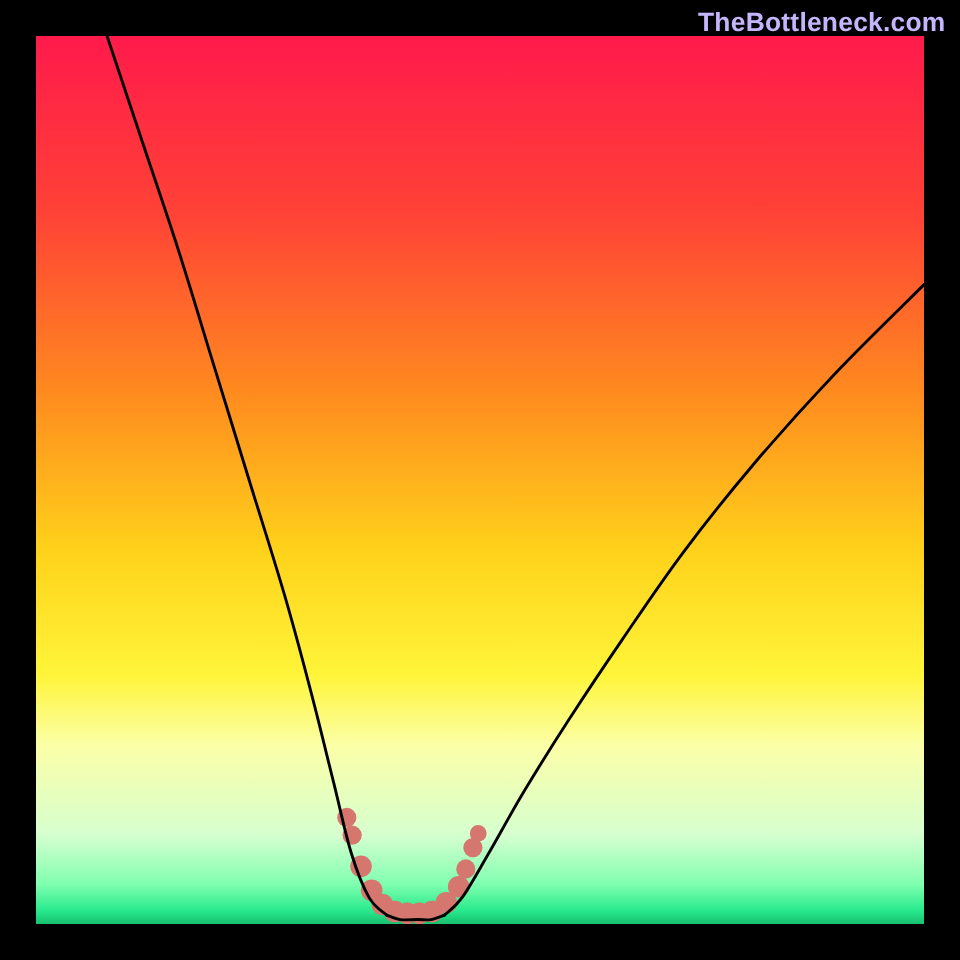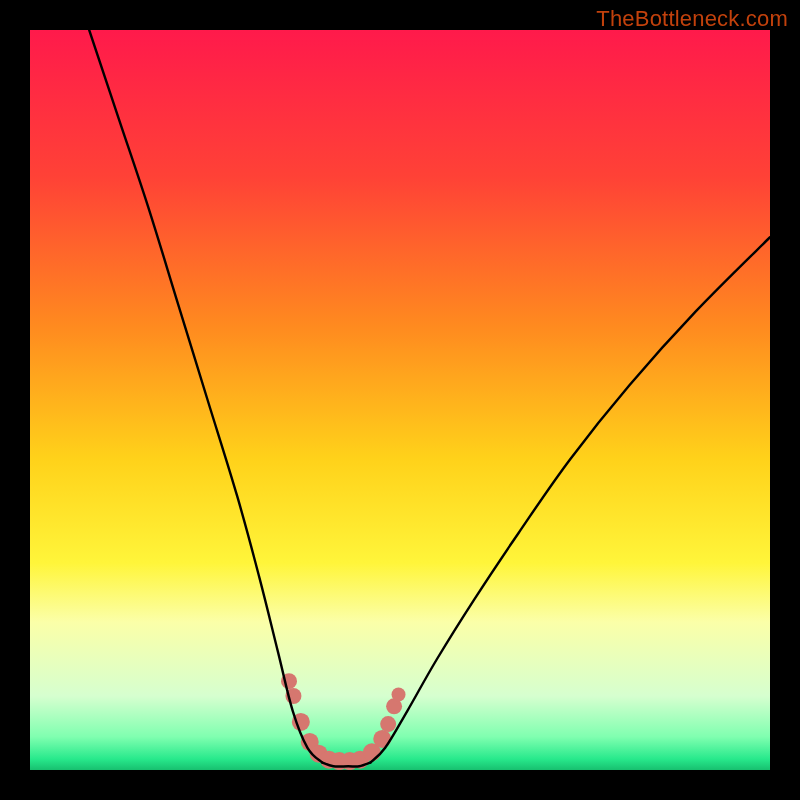--- a/index.html
+++ b/index.html
@@ -24,23 +24,23 @@
     position: absolute;
     left: 0;
     top: 0;
     width: 740px;
     height: 740px;
   }
   .watermark {
     position: absolute;
     top: 6px;
     right: 12px;
-    color: #c2410c;
+    color: #c4b5fd;
     font-size: 22px;
-    font-weight: 400;
+    font-weight: 700;
     letter-spacing: 0.2px;
     z-index: 50;
   }
   svg.curves {
     position: absolute;
     left: 30px;
     top: 30px;
     z-index: 20;
   }
 </style>

